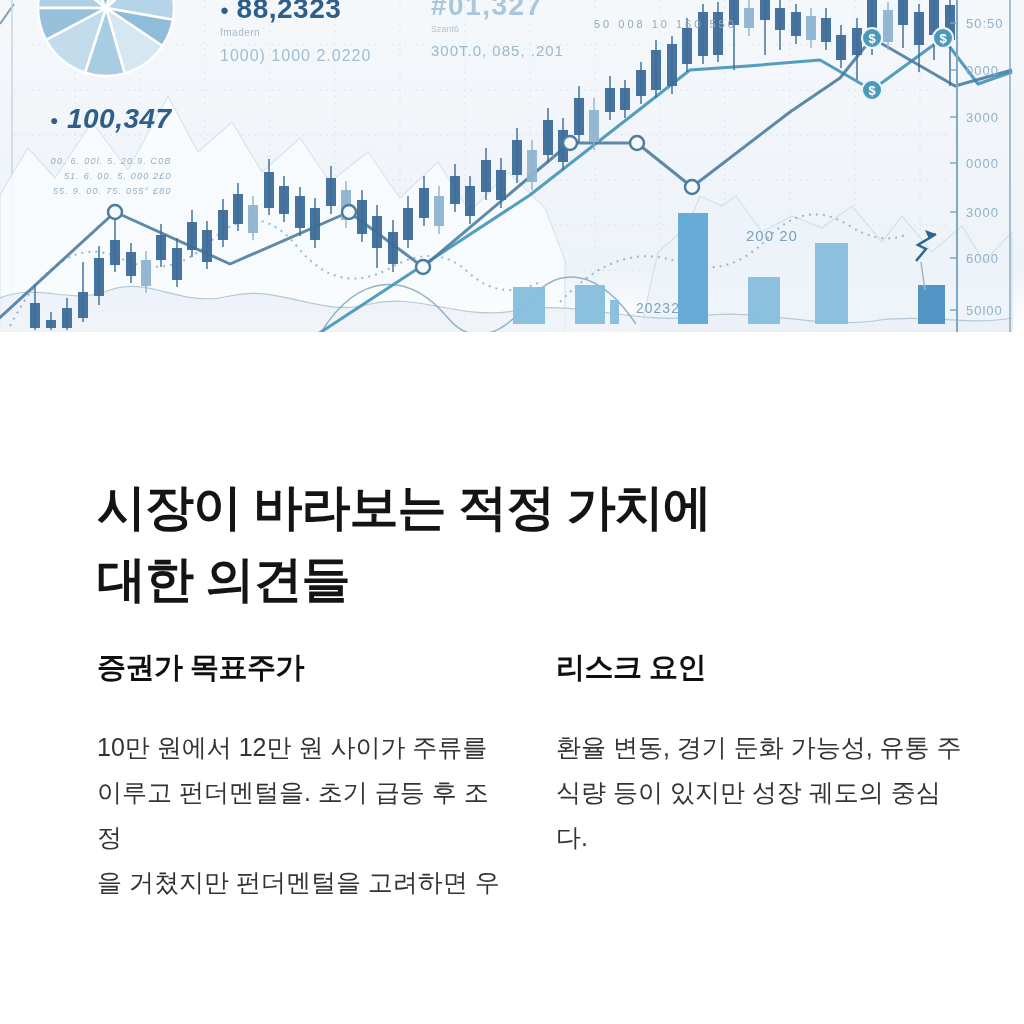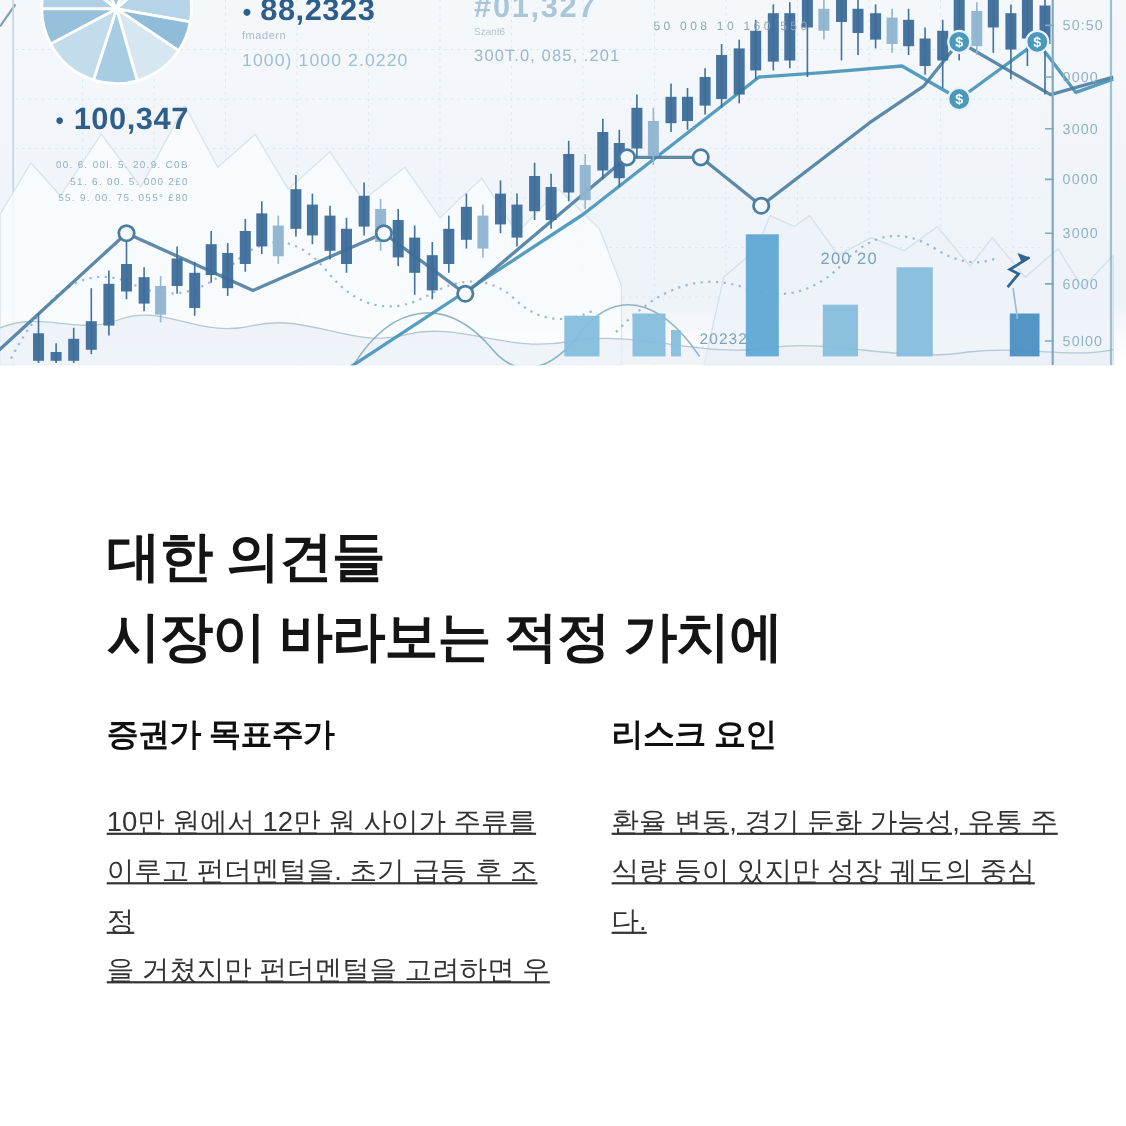--- a/index.html
+++ b/index.html
@@ -17,33 +17,33 @@
   .stat-main{left:220px;top:-7px;color:#2e5f8a;}
   .stat-main .vrow{font-size:28px;font-weight:700;letter-spacing:.5px;}
   .stat-main .bullet{font-size:15px;vertical-align:3px;margin-right:7px;}
   .stat-main .caption{font-size:10px;color:#a7bac9;margin-top:2px;letter-spacing:.5px;}
   .stat-main .detail{font-size:16px;color:#9fbdd3;margin-top:9px;letter-spacing:1px;}
   .stat-secondary{left:431px;top:-10px;color:#a9c6db;}
   .stat-secondary .vrow{font-size:28px;font-weight:600;letter-spacing:1.5px;}
   .stat-secondary .caption{font-size:9px;color:#b3c4d1;margin-top:2px;}
   .stat-secondary .detail{font-size:15px;color:#9db8cc;margin-top:8px;letter-spacing:1px;}
   .ticker{left:574px;top:18px;font-size:11px;letter-spacing:3px;color:#92a8b9;margin-left:20px;}
-  .stat-left{left:50px;top:92px;color:#2e5f8a;}
+  .stat-left{left:50px;top:103px;color:#2e5f8a;font-style:italic;}
   .stat-left .vrow{font-size:28px;font-weight:700;letter-spacing:.5px;}
   .stat-left .bullet{font-size:14px;vertical-align:3px;margin-right:8px;}
   .stat-left .rows{margin-top:19px;font-size:9px;line-height:15px;letter-spacing:1.2px;color:#92aec3;text-align:right;}
   .bar-label-a{left:636px;top:300px;font-size:14px;letter-spacing:1px;color:#7ba2bf;}
   .bar-label-b{left:746px;top:227px;font-size:15px;letter-spacing:1px;color:#7ba2bf;}
   
   .headline{position:absolute;left:97px;top:438px;font-size:49px;line-height:72px;
     font-weight:700;color:#141414;letter-spacing:-1px;}
   .col{position:absolute;top:648px;width:410px;}
   .col-1{left:97px;} .col-2{left:556px;}
   .col-heading{font-size:29px;font-weight:700;color:#0f0f0f;letter-spacing:-0.5px;}
-  .col-body{margin-top:37px;font-size:25px;line-height:45px;color:#333333;text-decoration:underline;}
+  .col-body{margin-top:37px;font-size:25px;line-height:45px;color:#333333;}
 </style>
 </head>
 <body>
 
 <div class="hero">
   <svg id="hero-svg" viewBox="0 0 1024 332" preserveAspectRatio="none">
     <g id="g-grid">
         <line x1="75" y1="0" x2="75" y2="332" stroke="#cddfe9" stroke-width="1" stroke-dasharray="2,4" opacity="0.65"></line>
         <line x1="140" y1="0" x2="140" y2="332" stroke="#cddfe9" stroke-width="1" stroke-dasharray="2,4" opacity="0.65"></line>
         <line x1="205" y1="0" x2="205" y2="332" stroke="#cddfe9" stroke-width="1" stroke-dasharray="2,4" opacity="0.65"></line>
@@ -280,22 +280,22 @@
       <div>00. 6. 00l. 5. 20.9. C0B</div>
       <div>51. 6. 00.  5. 000 2£0</div>
       <div>55. 9. 00.  75. 055° £80</div>
     </div>
   </div>
   <div class="overlay bar-label-a">20232</div>
   <div class="overlay bar-label-b">200 20</div>
 </div>
 
 <h1 class="headline">
+  <div>시장이 바라보는 적정 가치에</div>
   <div>대한 의견들</div>
-  <div>시장이 바라보는 적정 가치에</div>
 </h1>
 
 <div class="col col-1">
   <div class="col-heading">증권가 목표주가</div>
   <div class="col-body">
     <div>10만 원에서 12만 원 사이가 주류를</div>
     <div>이루고 펀더멘털을. 초기 급등 후 조정</div>
     <div>을 거쳤지만 펀더멘털을 고려하면 우</div>
   </div>
 </div>

